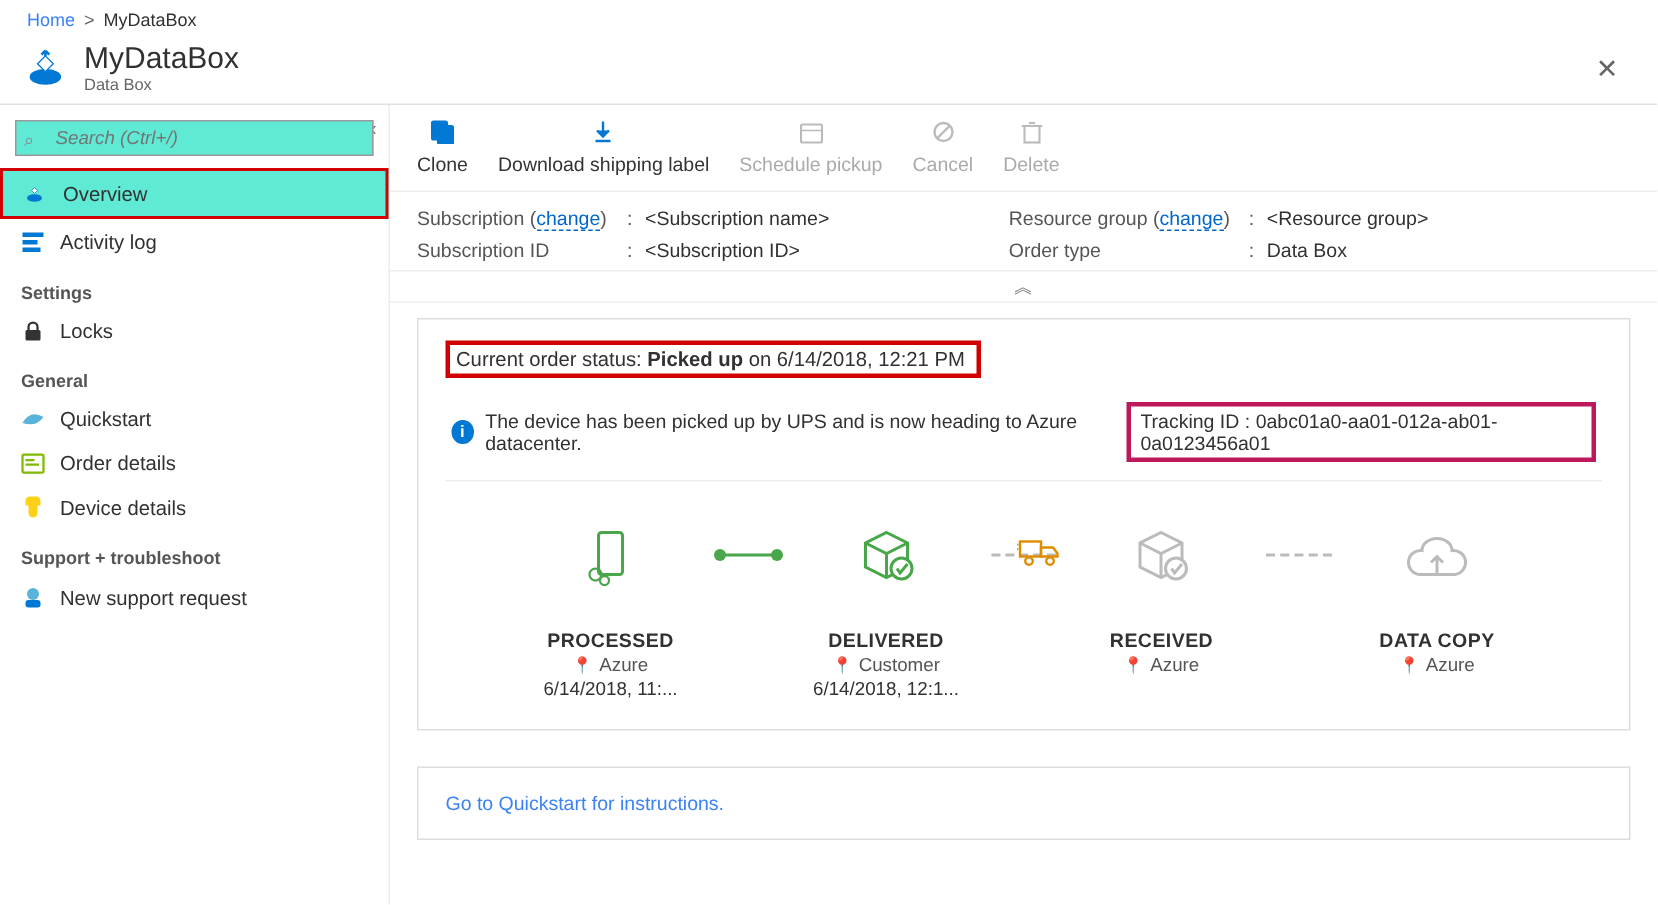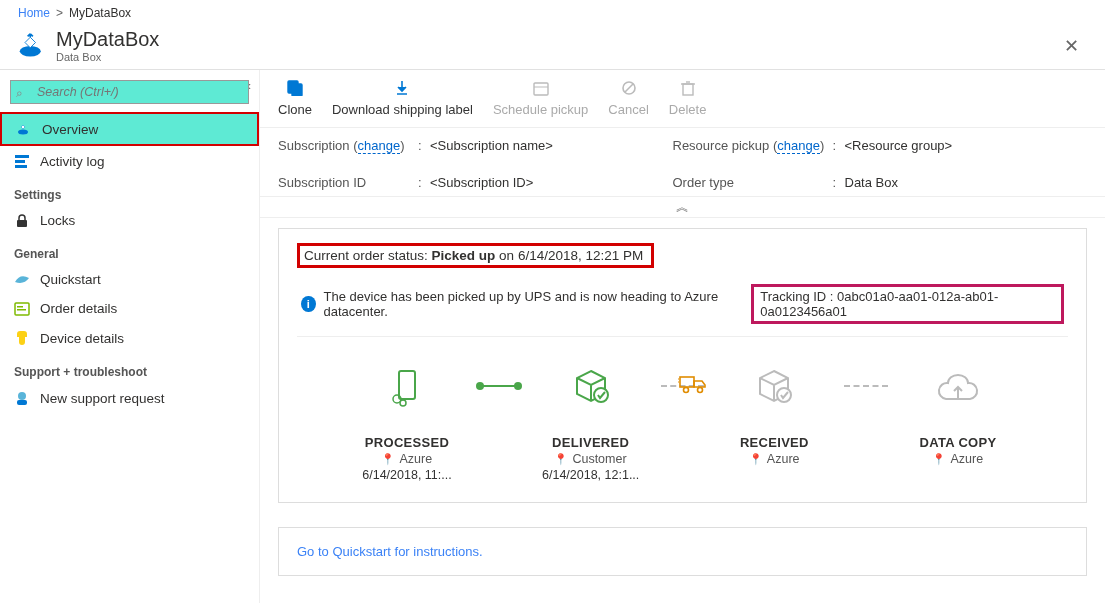--- a/index.html
+++ b/index.html
@@ -53,21 +53,21 @@
   .toolbar {
     display:flex; gap:20px; align-items:center; padding:10px 18px; border-bottom:1px solid #eee;
     font-size:13px;
   }
   .toolbar .tool { display:flex; align-items:center; gap:6px; cursor:pointer; color:#555;flex-direction:column;}
   .toolbar .tool.enabled { color:#333; }
   .toolbar .tool.enabled .ico svg * { stroke:#0078d4; fill:#0078d4;}
   .toolbar .tool.disabled { color:#aaa; cursor:default;}
   .ico { display:inline-flex; }
 
-  .essentials { padding: 10px 18px 6px; display:grid; grid-template-columns: 140px 12px 1fr 160px 12px 1fr; row-gap:22px; font-size:13px; }
+  .essentials { padding: 10px 18px 6px; display:grid; grid-template-columns: 140px 12px 1fr 160px 12px 1fr; row-gap:6px; font-size:13px; }
   .essentials .lbl { color:#555; }
   .essentials .colon { color:#555; }
   .link-change { color:#0066cc; border-bottom: 1px dashed #0066cc; }
   .collapse-bar { text-align:center; border-top:1px solid #eee; border-bottom:1px solid #eee; cursor:pointer; color:#888; padding:1px;}
 
   .panel { margin: 10px 18px; border:1px solid #ddd; padding: 14px 18px 20px;}
   .status-line { display:inline-block; border:3px solid #d20000; padding:2px 8px 2px 4px; font-size:13.5px; margin-bottom:10px;}
   .status-line .b { font-weight:700; }
   .info-line { display:flex; align-items:center; gap:8px; font-size:13px; padding:6px 4px 12px; border-bottom:1px solid #eee;}
   .info-ico { width:16px; height:16px; background:#0078d4; border-radius:50%; color:#fff; display:flex;align-items:center;justify-content:center; font-size:11px; font-weight:700;}
@@ -245,21 +245,21 @@
 
     <div class="essentials">
       <span class="lbl">
         <span>Subscription</span>
         (<a class="link-change">change</a>)
       </span>
       <span class="colon">:</span>
       <span>&lt;Subscription name&gt;</span>
 
       <span class="lbl">
-        <span>Resource pickup</span>
+        <span>Resource group</span>
         (<a class="link-change">change</a>)
       </span>
       <span class="colon">:</span>
       <span>&lt;Resource group&gt;</span>
 
       <span class="lbl">Subscription ID</span>
       <span class="colon">:</span>
       <span>&lt;Subscription ID&gt;</span>
 
       <span class="lbl">Order type</span>

